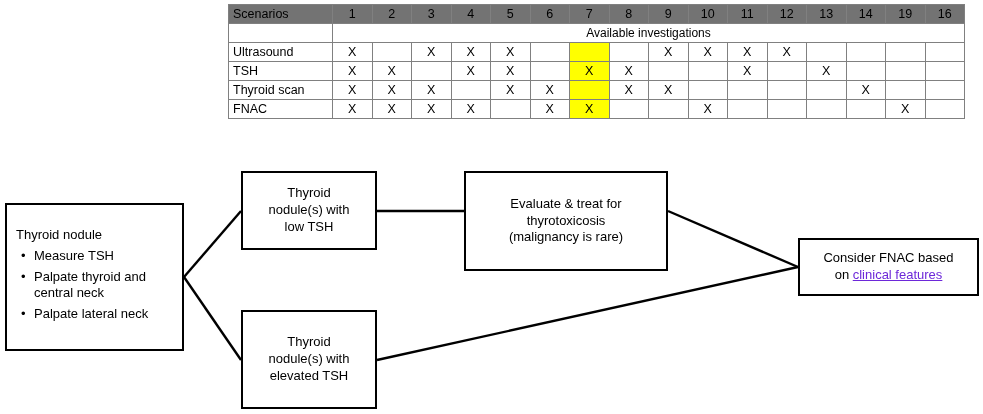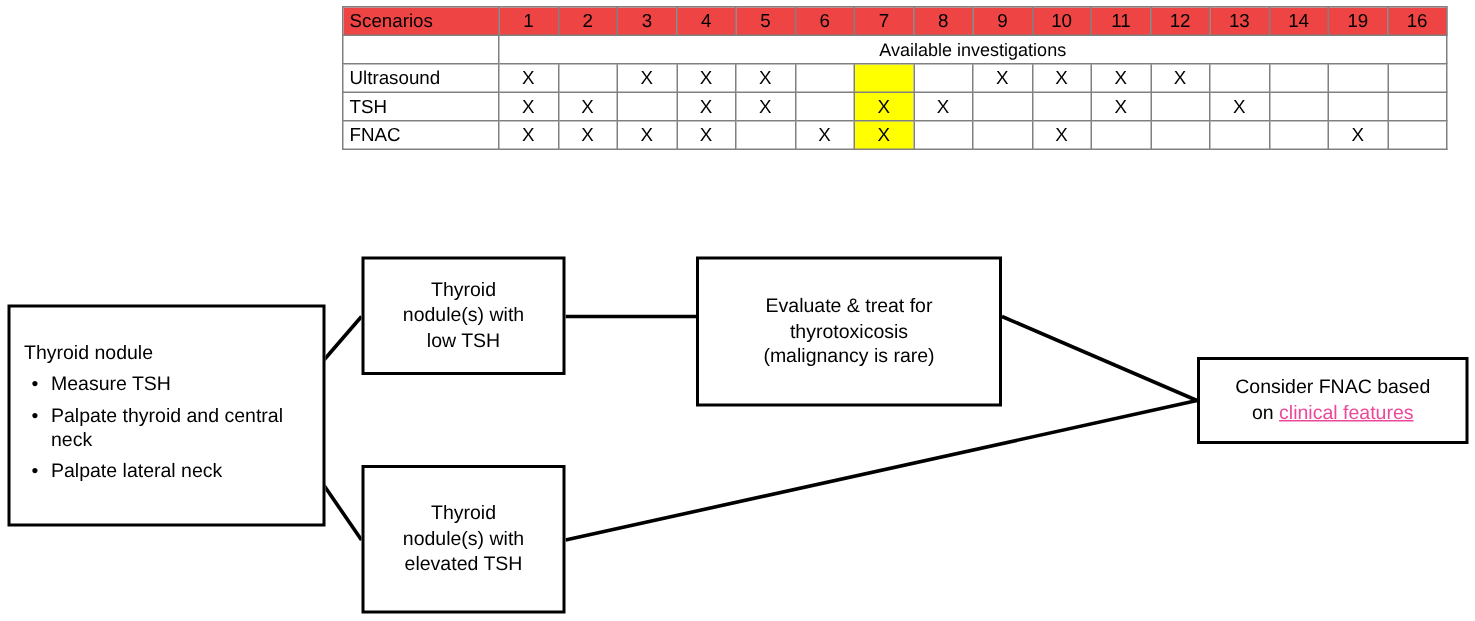--- a/index.html
+++ b/index.html
@@ -40,21 +40,21 @@
     font-weight: normal;
     font-size: 12.5px;
     color: #000000;
     text-align: center;
     vertical-align: middle;
     line-height: 18px;
     box-sizing: border-box;
     background: #ffffff;
   }
   table.scenario-table .hdr-cell {
-    background: #ef4444;
+    background: #737373;
   }
   table.scenario-table .lbl-cell {
     text-align: left;
     padding-left: 4px;
   }
   table.scenario-table .col-label {
     width: 104px;
   }
   table.scenario-table .col-num {
     width: 39.5px;
@@ -100,21 +100,21 @@
     font-size: 13px;
     line-height: 1.30;
   }
   .fbox.left-align {
     justify-content: flex-start;
     text-align: left;
   }
   #box-nodule {
     left: 5px;
     top: 203px;
-    width: 212px;
+    width: 179px;
     height: 148px;
     padding: 6px 6px 6px 9px;
   }
   #box-nodule .blk {
     width: 100%;
   }
   #box-nodule .title-line {
     margin: 0 0 1px 0;
   }
   #box-nodule ul {
@@ -151,21 +151,21 @@
     width: 181px;
     height: 58px;
   }
   #box-normal-tsh {
     left: 241px;
     top: 310px;
     width: 136px;
     height: 99px;
   }
   .link-text {
-    color: #ec4899;
+    color: #6d28d9;
     text-decoration: underline;
   }
 </style>
 </head>
 <body>
 
 <div id="page">
 
   <div id="scenario-table-wrap">
     <table class="scenario-table">
@@ -225,20 +225,39 @@
           <td class="col-num"></td>
           <td class="col-num"></td>
           <td class="col-num">X</td>
           <td class="col-num"></td>
           <td class="col-num">X</td>
           <td class="col-num"></td>
           <td class="col-num"></td>
           <td class="col-num"></td>
         </tr>
         <tr>
+          <td class="lbl-cell col-label">Thyroid scan</td>
+          <td class="col-num">X</td>
+          <td class="col-num">X</td>
+          <td class="col-num">X</td>
+          <td class="col-num"></td>
+          <td class="col-num">X</td>
+          <td class="col-num">X</td>
+          <td class="col-num hl"></td>
+          <td class="col-num">X</td>
+          <td class="col-num">X</td>
+          <td class="col-num"></td>
+          <td class="col-num"></td>
+          <td class="col-num"></td>
+          <td class="col-num"></td>
+          <td class="col-num">X</td>
+          <td class="col-num"></td>
+          <td class="col-num"></td>
+        </tr>
+        <tr>
           <td class="lbl-cell col-label">FNAC</td>
           <td class="col-num">X</td>
           <td class="col-num">X</td>
           <td class="col-num">X</td>
           <td class="col-num">X</td>
           <td class="col-num"></td>
           <td class="col-num">X</td>
           <td class="col-num hl">X</td>
           <td class="col-num"></td>
           <td class="col-num"></td>

